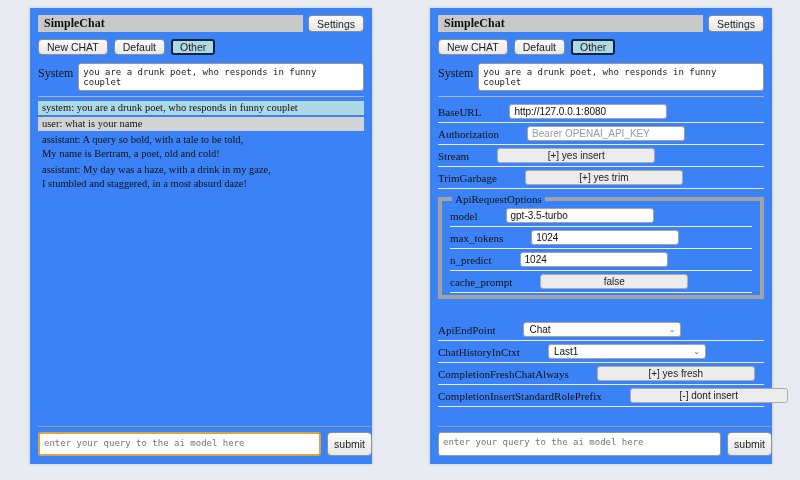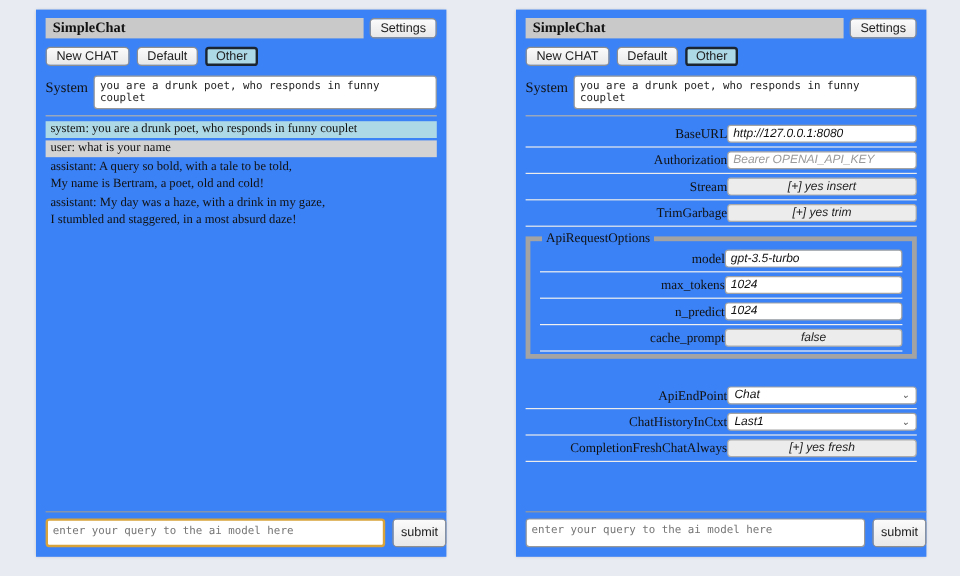--- a/index.html
+++ b/index.html
@@ -50,26 +50,27 @@
   
   .msg {
     font-size:10.5px; line-height:14px; padding:0 4px; margin-bottom:2px;
     white-space:pre-line;
   }
   .msg.system { background:#add8e6; }
   .msg.user   { background:#d3d3d3; }
 
   
   .srow {
-    display:flex; justify-content:flex-end; align-items:center;
+    display:flex; justify-content:flex-start; align-items:center;
     padding:3px 0; border-bottom:1px solid #ececec;
     font-size:11px;
+    gap:28px;
   }
   .slabel { white-space:nowrap; }
-  .ctrl { width:158px; flex-shrink:0;font-style:italic; }
+  .ctrl { width:158px; flex-shrink:0; }
   .tinput {
     border:1px solid #a3a3a3; border-radius:3px;
     font-family:"Liberation Sans", sans-serif; font-size:10px; color:#111;
     padding:1px 4px; height:15px; outline:none; background:#fff;
   }
   .tinput::placeholder { color:#9a9a9a; }
   .toggle {
     background:#ececec; border:1px solid #ababab; border-radius:3px;
     font-family:"Liberation Sans", sans-serif; font-size:10px; color:#222;
     text-align:center; padding:1px 0; height:15px; cursor:pointer;
@@ -223,20 +224,24 @@
         <span>Last1</span>
         <span class="chev">⌄</span>
       </div>
     </div>
 
     <div class="srow">
       <span class="slabel">CompletionFreshChatAlways</span>
       <button class="toggle ctrl">[+] yes fresh</button>
     </div>
 
+    <div class="srow">
+      <span class="slabel">CompletionInsertStandardRolePrefix</span>
+      <button class="toggle ctrl">[-] dont insert</button>
+    </div>
 
   </div>
 
   <div class="bottombar">
     <hr class="sep2">
     <div class="qrow">
       <textarea class="query" placeholder="enter your query to the ai model here" style=""></textarea>
       <button class="btn submit">submit</button>
     </div>
   </div>

